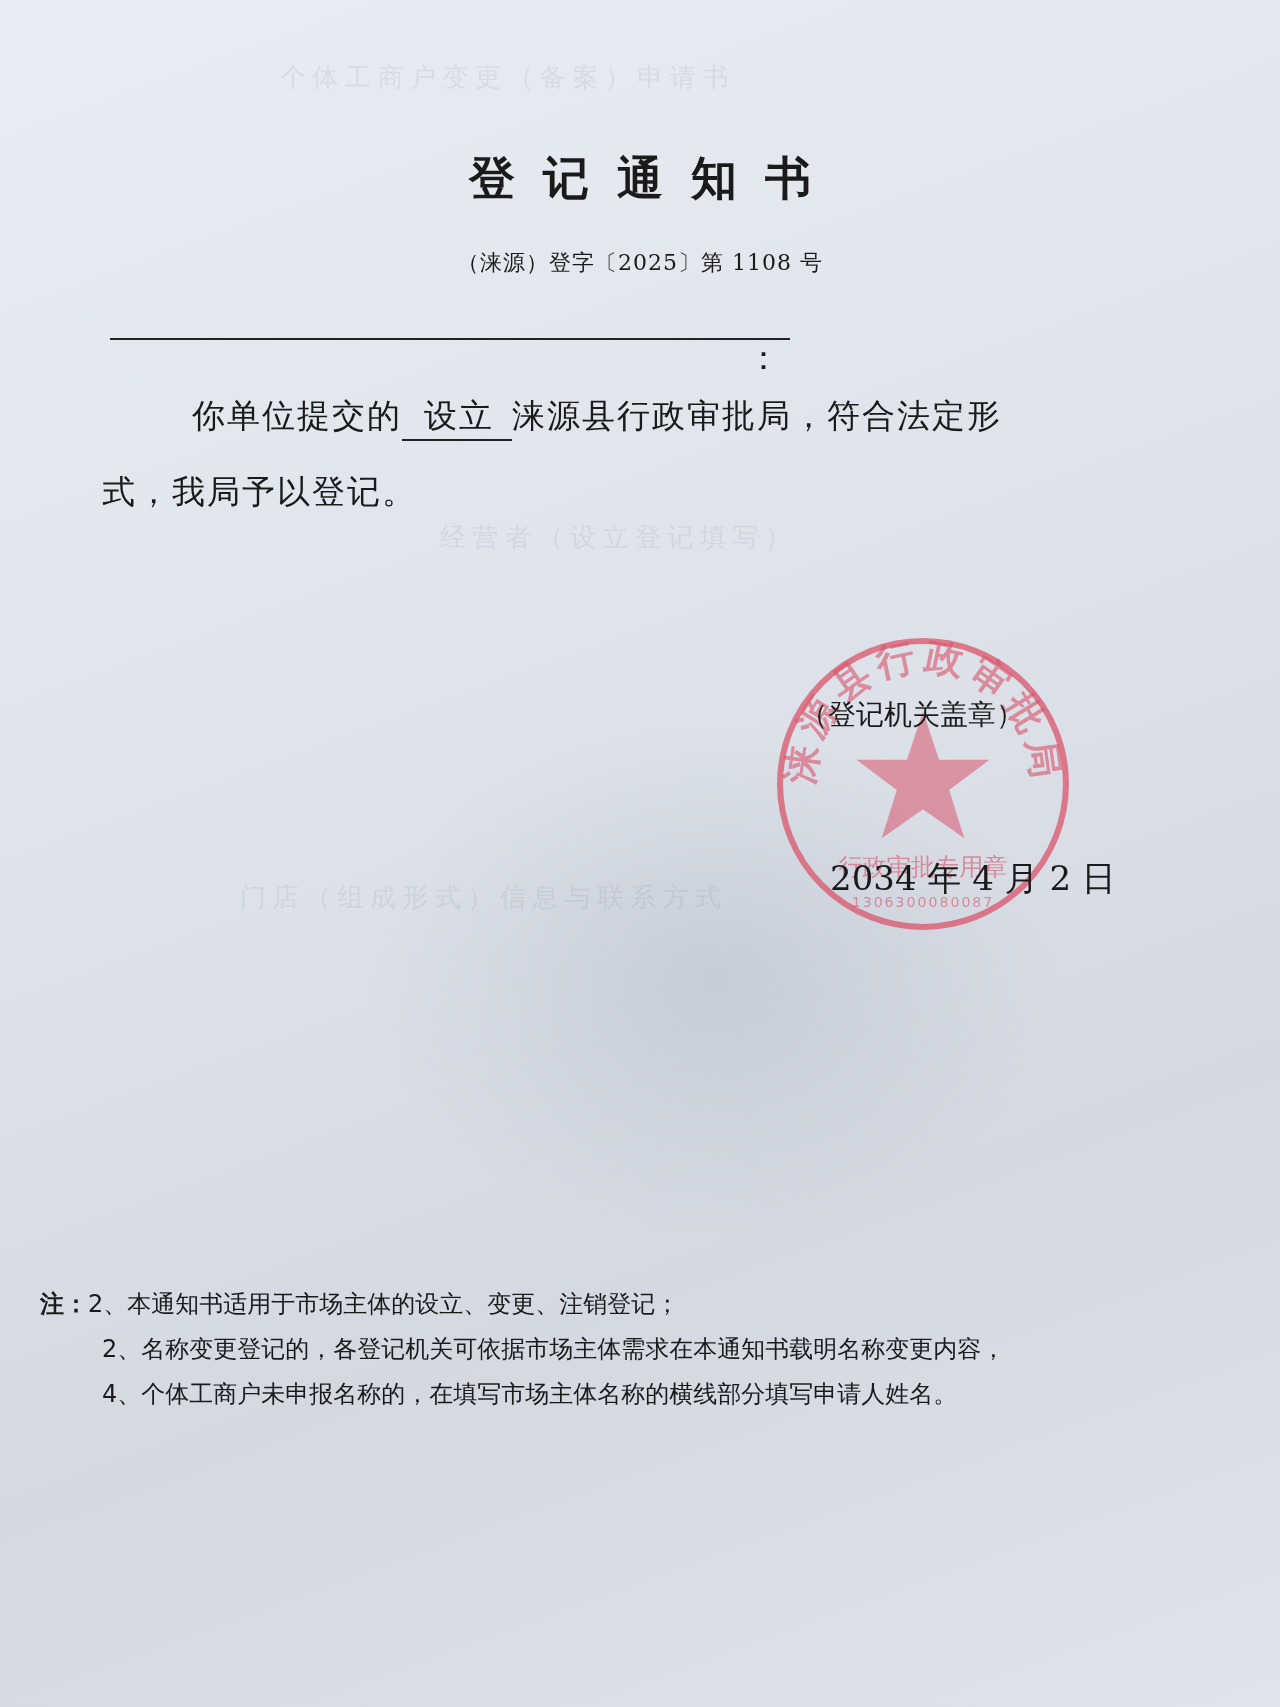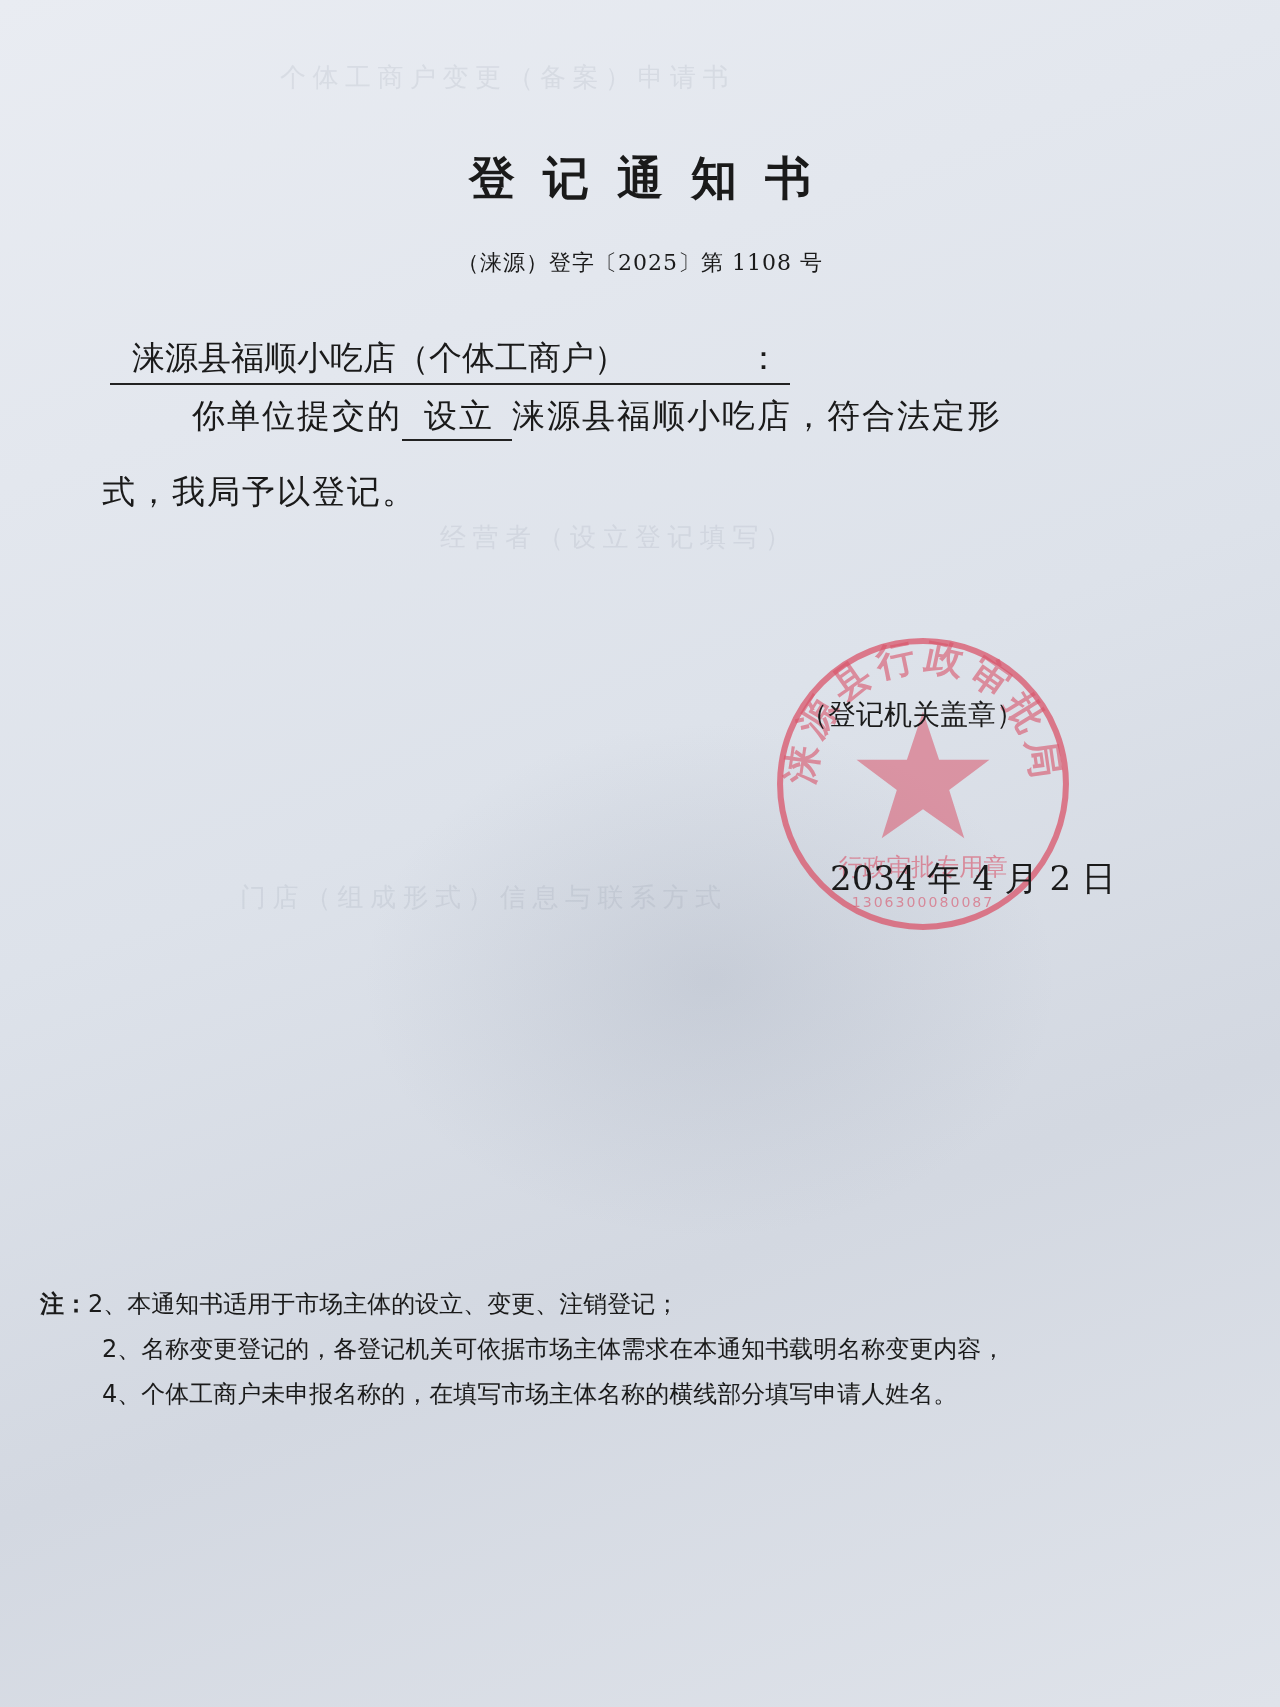--- a/index.html
+++ b/index.html
@@ -62,26 +62,25 @@
 
 <div class="shadow"></div>
 <div class="bleed" style="left:280px;top:60px;">个 体 工 商 户 变 更 （ 备 案 ） 申 请 书</div>
 <div class="bleed" style="left:440px;top:520px;">经 营 者 （ 设 立 登 记 填 写 ）</div>
 <div class="bleed" style="left:240px;top:880px;">门 店 （ 组 成 形 式 ） 信 息 与 联 系 方 式</div>
 
 <div class="title">登记通知书</div>
 <div class="docno">（涞源）登字〔2025〕第 1108 号</div>
 
 <div class="recipient">
-  <span>涞源县福顺小吃店（个体工商户）</span>
   <span class="colon">：</span>
 </div>
 
 <div class="body-line line1">
-  <span>你单位提交的</span><span class="fill-blank">设立</span><span>涞源县福顺小吃店，符合法定形</span>
+  <span>你单位提交的</span><span class="fill-blank">设立</span><span>涞源县行政审批局，符合法定形</span>
 </div>
 <div class="body-line line2">式，我局予以登记。</div>
 
 <svg class="seal" viewBox="0 0 300 300">
   <defs>
     <path id="topArc" d="M 45 170 A 108 108 0 1 1 255 170"></path>
     <path id="botArc" d="M 95 235 A 95 95 0 0 0 215 235"></path>
   </defs>
   <circle cx="150" cy="150" r="142" fill="none" stroke="#d9546a" stroke-width="6" opacity="0.75"></circle>
   <polygon points="150,78 166,126 216,126 176,156 191,204 150,175 109,204 124,156 84,126 134,126" fill="#d9546a" opacity="0.55"></polygon>

